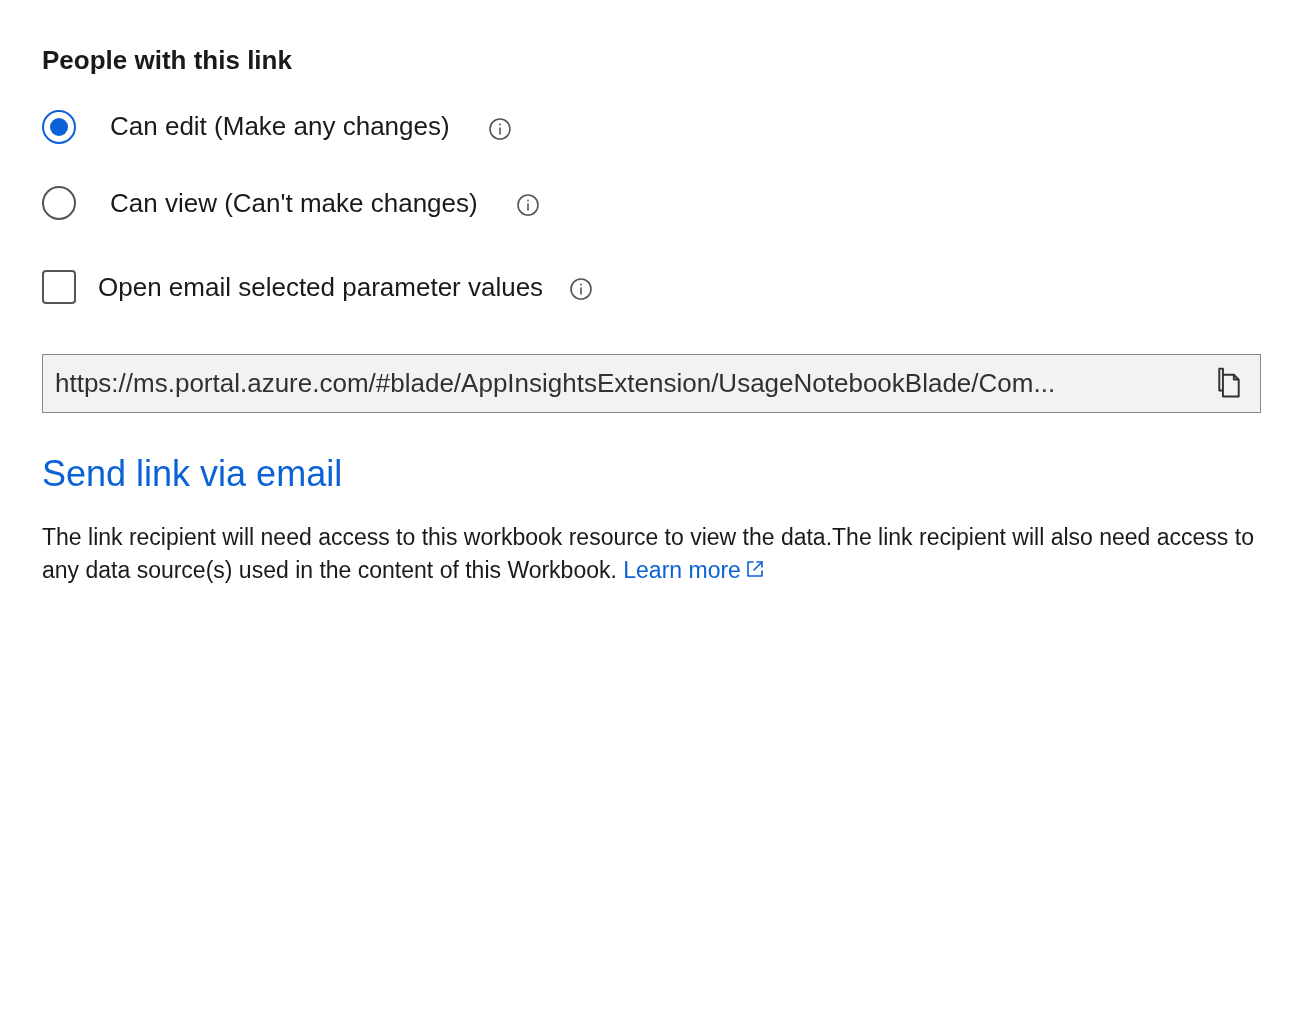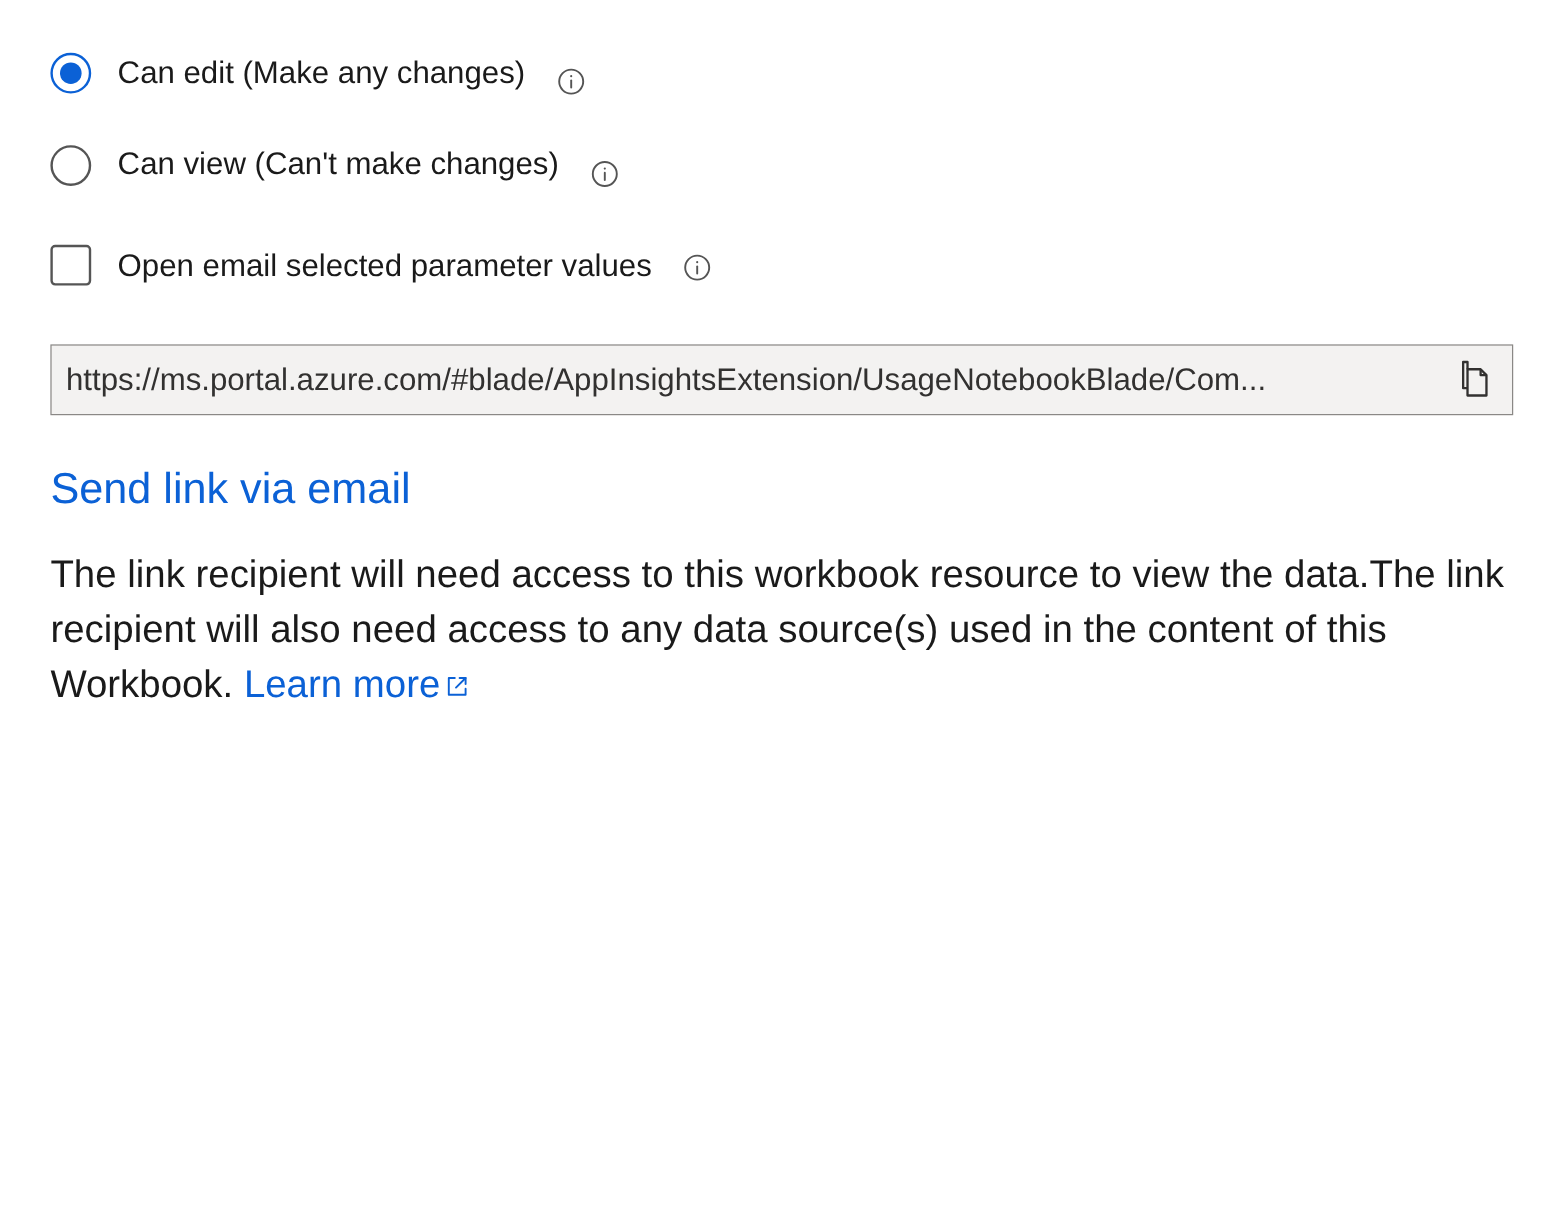--- a/index.html
+++ b/index.html
@@ -15,23 +15,23 @@
     .section { margin-bottom: 48px; }
     .section:last-child { margin-bottom: 0; }
     .section-heading {
       font-weight: 600;
       font-size: 26px;
       margin: 0 0 30px 0;
       color: #1a1a1a;
     }
     .radio-row {
       display: flex;
-      align-items: flex-end;
+      align-items: center;
       margin-bottom: 40px;
-      gap: 22px;
+      gap: 34px;
       cursor: pointer;
     }
     .radio-row:last-child { margin-bottom: 0; }
     .radio {
       width: 34px;
       height: 34px;
       border: 2px solid #555;
       border-radius: 50%;
       display: flex;
       align-items: center;
@@ -113,21 +113,21 @@
     .email-link {
       color: #0b61d6;
       text-decoration: none;
       font-size: 36px;
       display: inline-block;
       margin-top: 36px;
       margin-bottom: 22px;
       cursor: pointer;
     }
     .note {
-      font-size: 32px;
+      font-size: 23px;
       color: #1a1a1a;
       line-height: 1.45;
     }
     .learn-more {
       color: #0b61d6;
       text-decoration: none;
       cursor: pointer;
       white-space: nowrap;
     }
     .external-icon {
@@ -137,20 +137,21 @@
       margin-left: 4px;
       position: relative;
       top: 1px;
     }
     .external-icon svg { width: 20px; height: 20px; }
   </style>
 </head>
 <body>
 
 <div class="section">
+  <h3 class="section-heading">People with this link</h3>
 
   <div class="radio-row">
     <span class="radio selected"></span>
     <span class="option-label">Can edit (Make any changes)</span>
     <span class="info-icon">
       <svg viewBox="0 0 24 24" fill="none" stroke="#555" stroke-width="1.6">
         <circle cx="12" cy="12" r="10"></circle>
         <circle cx="12" cy="7.5" r="0.9" fill="#555" stroke="none"></circle>
         <line x1="12" y1="11" x2="12" y2="17" stroke-linecap="round"></line>
       </svg>

